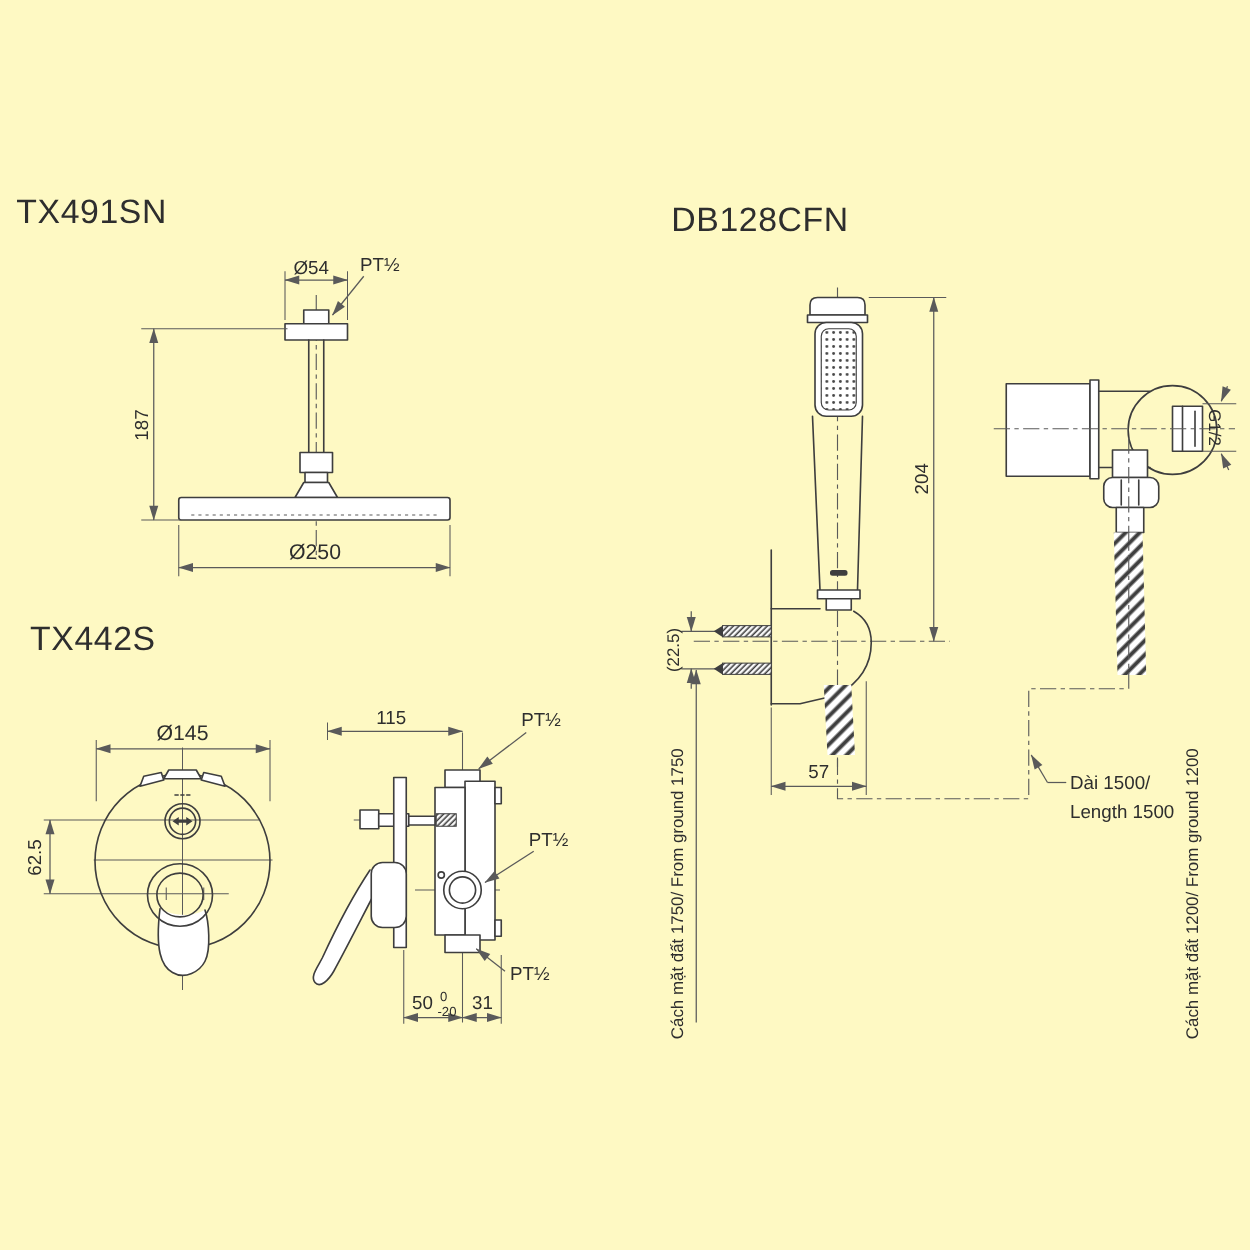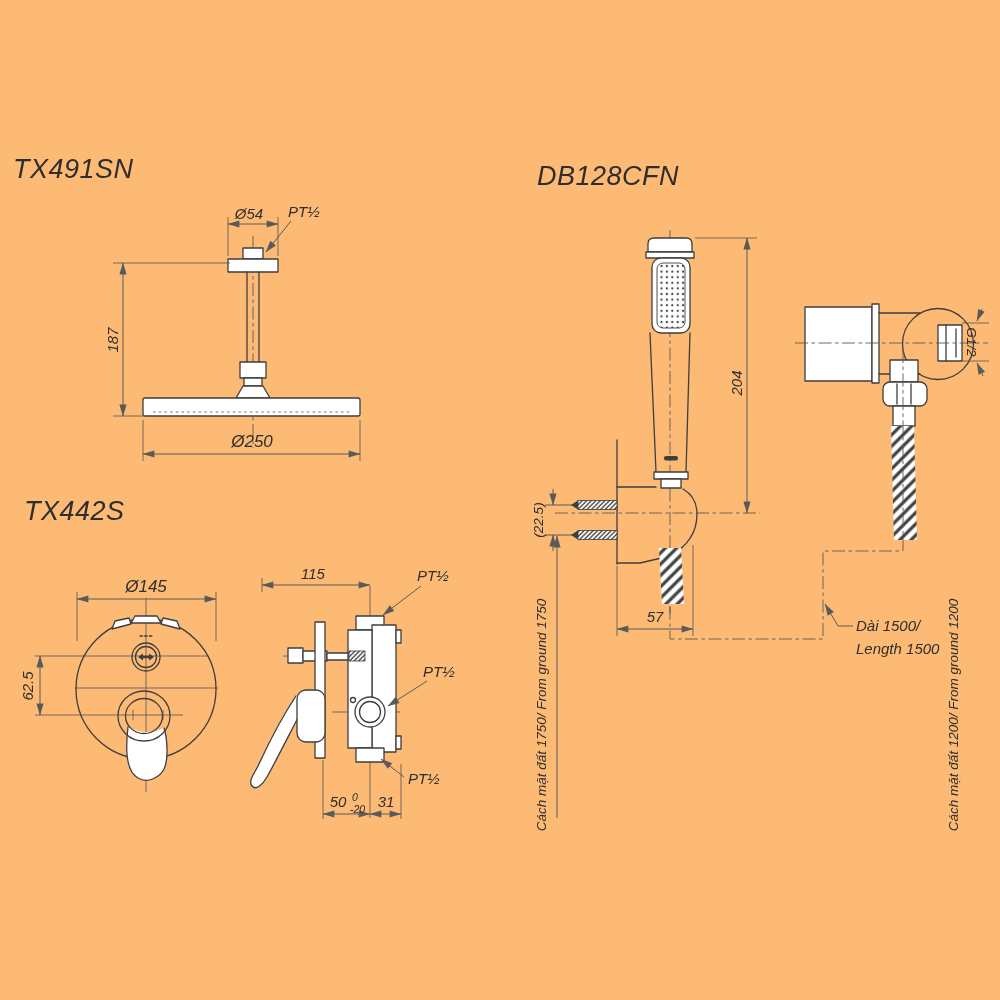--- a/index.html
+++ b/index.html
@@ -1,17 +1,17 @@
 <!DOCTYPE html>
 <html><head>
 <meta charset="utf-8">
 <style>
   html,body{margin:0;padding:0;background:#ffffff;}
-  #stage{position:relative;width:1000px;height:1000px;background:#fdba74;overflow:hidden;
-         font-family:"Liberation Sans","DejaVu Sans",sans-serif;font-style:italic;}
+  #stage{position:relative;width:1000px;height:1000px;background:#fef9c3;overflow:hidden;
+         font-family:"Liberation Sans","DejaVu Sans",sans-serif;}
   svg{position:absolute;top:0;left:0;}
   text{fill:#2e2e2e;font-family:"Liberation Sans","DejaVu Sans",sans-serif;}
   .title{font-size:27px;letter-spacing:0.5px;}
   .dt{font-size:15px;}
   .dt2{font-size:17px;}
   .dts{font-size:13.5px;}
   .tol{font-size:10.5px;}
   .ol{stroke:#3e3e3e;stroke-width:1.3;fill:none;stroke-linejoin:round;stroke-linecap:round;}
   .olf{stroke:#3e3e3e;stroke-width:1.3;fill:#ffffff;stroke-linejoin:round;}
   .dim{stroke:#5a5a5a;stroke-width:1;fill:none;}

